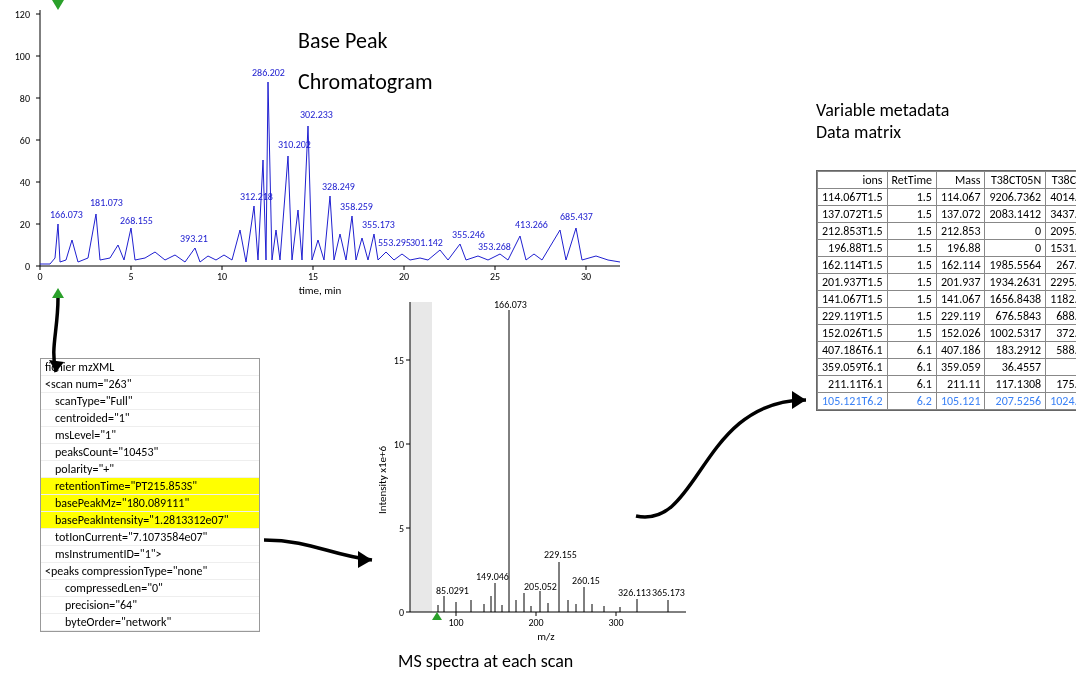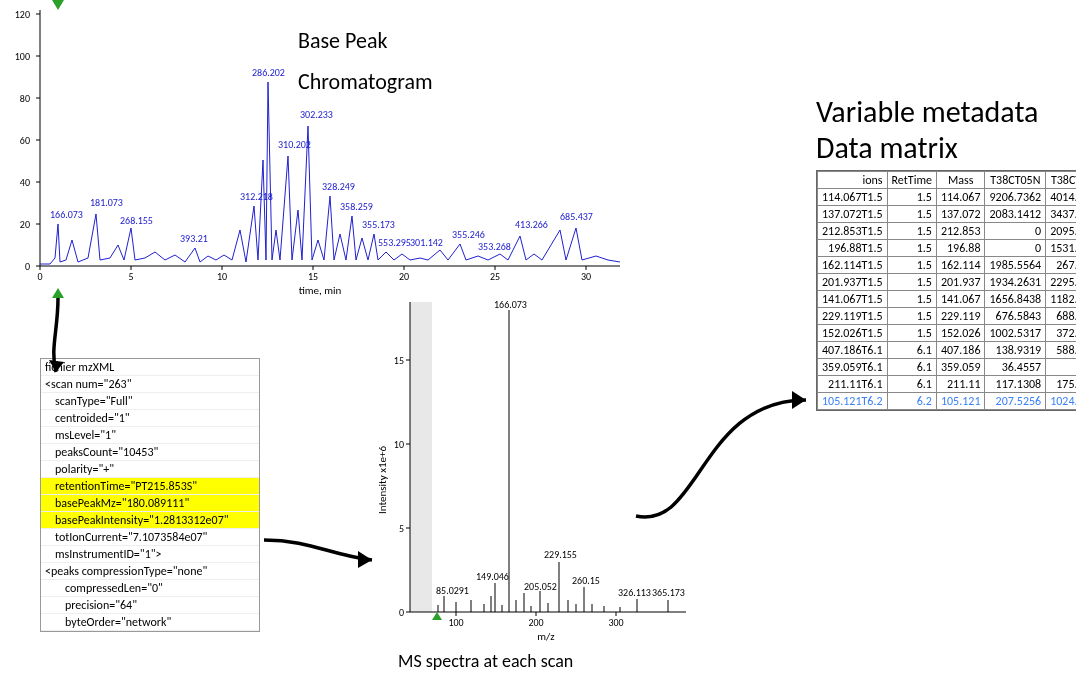--- a/index.html
+++ b/index.html
@@ -54,38 +54,38 @@
     position: absolute;
     left: 376px; top: 300px;
     width: 320px; height: 348px;
     background:#fff;
   }
   .ms svg { position:absolute; left:0; top:0; }
   .ms-title { position:absolute; left:398px; top: 650px; font-size: 18px; text-align: center; }
   .ms .shade { fill: #e8e8e8; }
   
   .dt-titles {
-    position:absolute; left:816px; top:94px; font-size:30px; line-height:1.2;
+    position:absolute; left:816px; top:100px; font-size:18px; line-height:1.2;
   }
   .dt {
     position: absolute;
     left: 816px; top: 170px;
     border: 1px solid #666;
     font-size: 12px;
     background:#fff;
   }
   .dt table { border-collapse: collapse; }
   .dt th, .dt td {
     border: 1px solid #888;
     padding: 1px 4px;
     text-align: right;
     font-weight: normal;
     white-space: nowrap;
   }
-  .dt th { text-align:center; }
+  .dt th { text-align:right; }
   .dt td:first-child, .dt th:first-child { text-align:right; }
   .dt .fade td { color: #3b82f6; }
   
   .overlay-svg {
     position:absolute; left:0; top:0; width:1076px; height:691px; pointer-events:none;
   }
   .overlay-svg path { stroke:#000; fill:none; stroke-width:3.5; }
   .overlay-svg .arrowhead { fill:#000; stroke:none; }
   .overlay-svg .triangle { fill:#2aa02a; stroke:none;}
 </style>
@@ -345,21 +345,21 @@
           <td>152.026T1.5</td>
           <td>1.5</td>
           <td>152.026</td>
           <td>1002.5317</td>
           <td>372.6582</td>
         </tr>
         <tr>
           <td>407.186T6.1</td>
           <td>6.1</td>
           <td>407.186</td>
-          <td>138.9319</td>
+          <td>183.2912</td>
           <td>588.2105</td>
         </tr>
         <tr>
           <td>359.059T6.1</td>
           <td>6.1</td>
           <td>359.059</td>
           <td>36.4557</td>
           <td>0</td>
         </tr>
         <tr>

